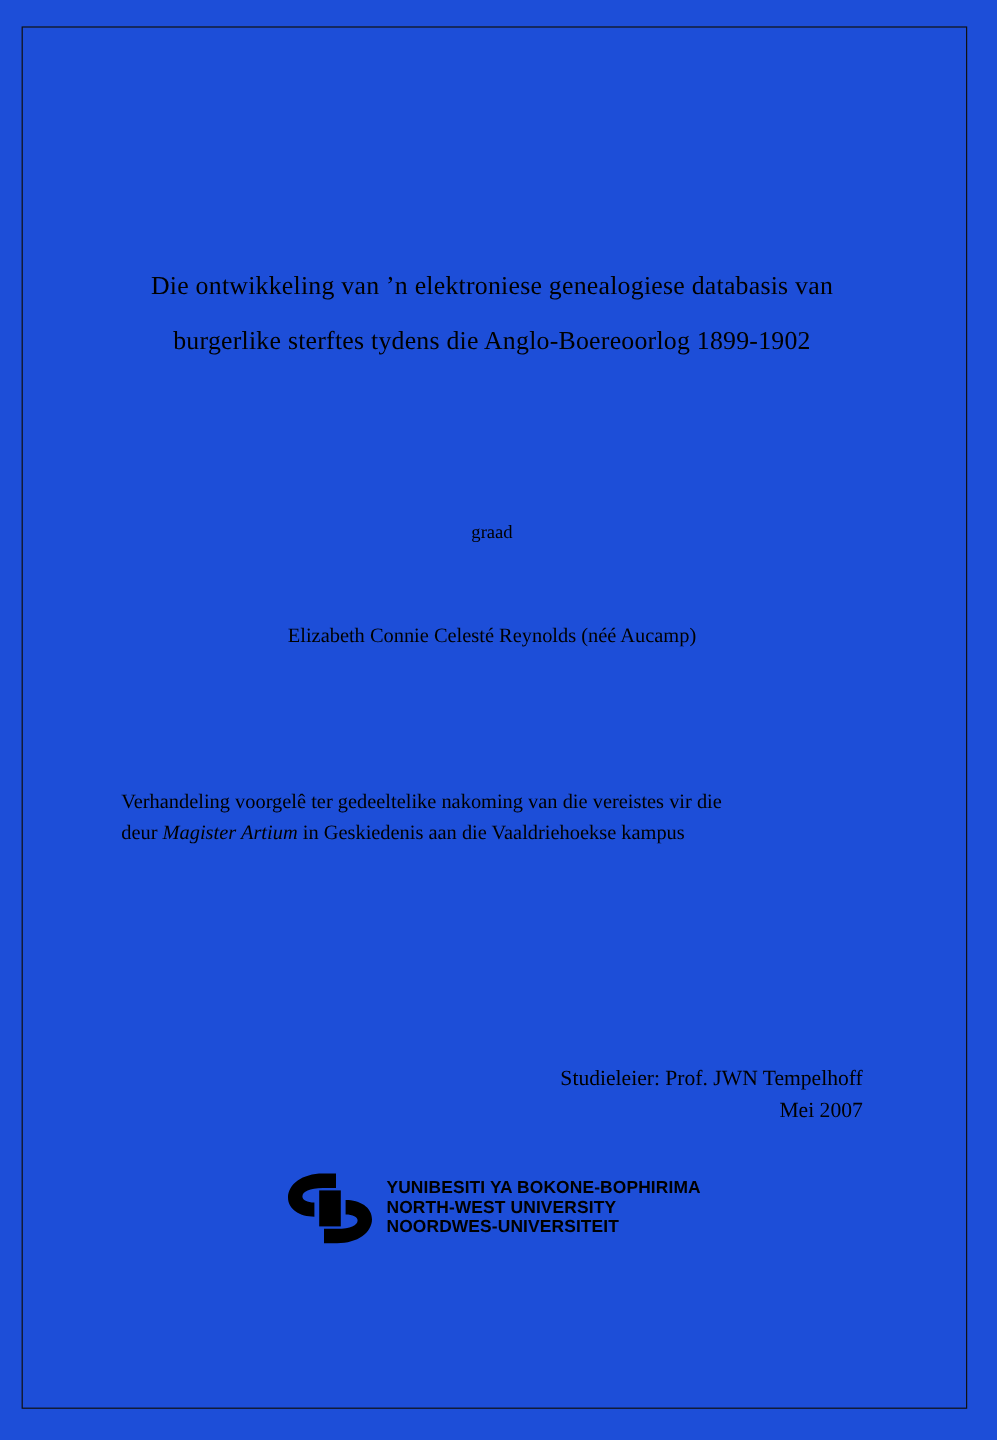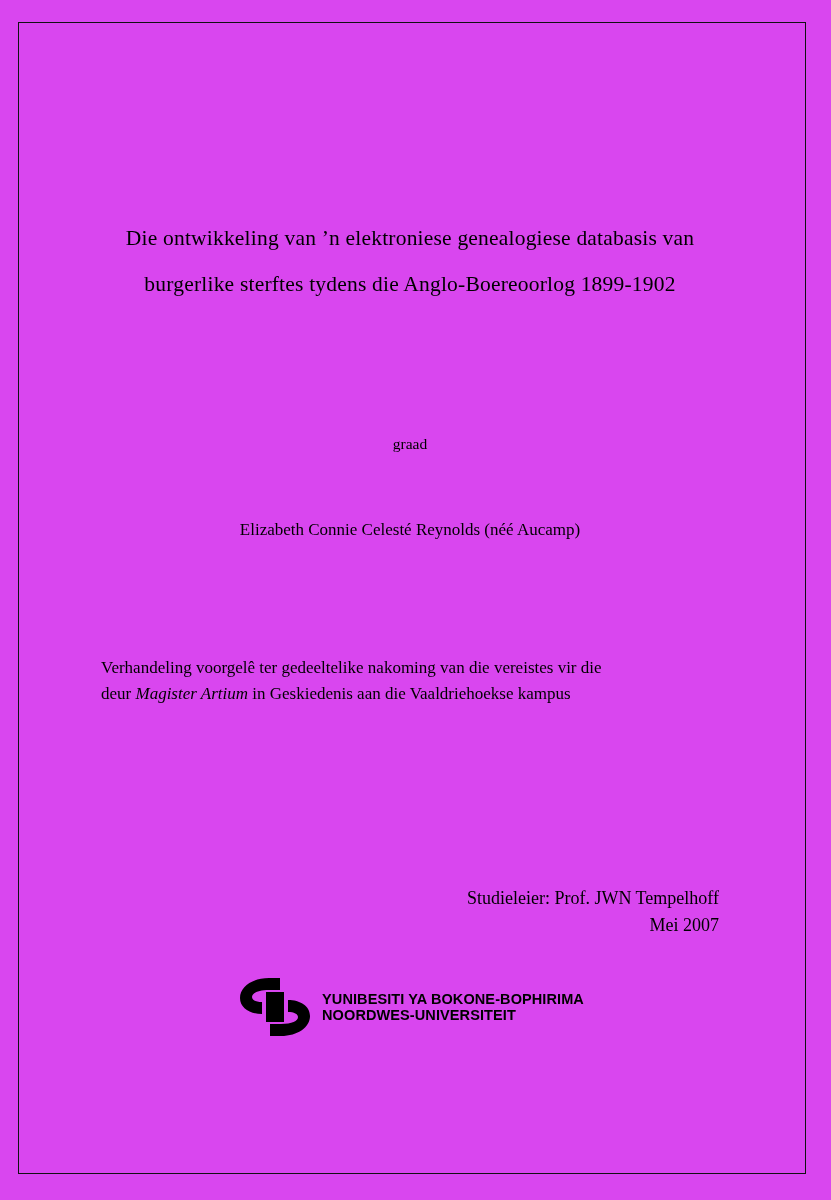--- a/index.html
+++ b/index.html
@@ -11,21 +11,21 @@
     width: 831px;
     height: 1200px;
     font-family: "Liberation Serif", serif;
     color: #000000;
     overflow: hidden;
   }
   .page {
     position: relative;
     width: 831px;
     height: 1200px;
-    background: #d946ef;
+    background: #1d4ed8;
   }
   
   .page-frame {
     position: absolute;
     left: 18px;
     top: 22px;
     width: 788px;
     height: 1152px;
     border: 1.5px solid #111111;
     box-sizing: border-box;
@@ -148,19 +148,20 @@
 
     <div class="logo-wrap">
       <div class="logo">
         <svg class="logo-mark" viewBox="0 0 78 64" aria-hidden="true">
           <path d="M33 3 C16 3 4 12 4 23 C4 33 14 39 26 39 L26 27 C20 27 16 25 16 22 C16 18 22 15 33 15 L44 15 L44 3 Z" fill="#000000"></path>
           <path d="M45 61 C62 61 74 52 74 41 C74 31 64 25 52 25 L52 37 C58 37 62 39 62 42 C62 46 56 49 45 49 L34 49 L34 61 Z" fill="#000000"></path>
           <rect x="30" y="17" width="18" height="30" fill="#000000"></rect>
         </svg>
         <div class="logo-text">
           <div>YUNIBESITI YA BOKONE-BOPHIRIMA</div>
+          <div>NORTH-WEST UNIVERSITY</div>
           <div>NOORDWES-UNIVERSITEIT</div>
         </div>
       </div>
     </div>
 
   </div>
 </div>
 
 </body></html>

